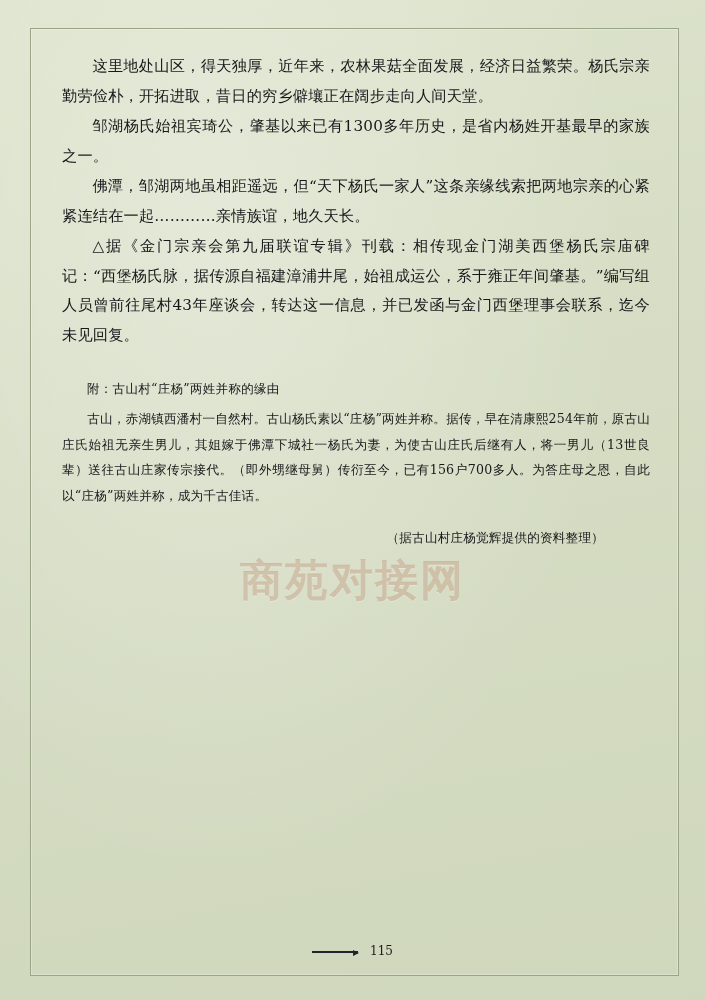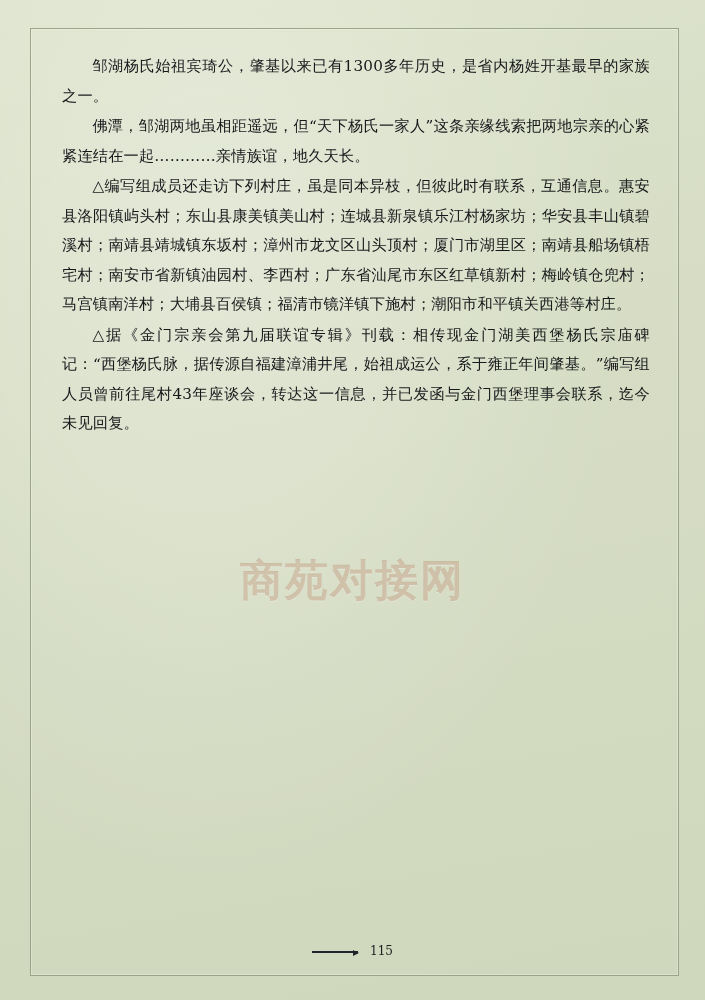--- a/index.html
+++ b/index.html
@@ -144,25 +144,30 @@
   }
 </style>
 </head>
 <body>
 
 <div class="page">
   <div class="frame"></div>
 
   <div class="content">
 
+    <p class="body-text indent">这里地处山区，得天独厚，近年来，农林果菇全面发展，经济日益繁荣。杨氏宗亲勤劳俭朴，开拓进取，昔日的穷乡僻壤正在阔步走向人间天堂。</p>
     <p class="body-text indent">邹湖杨氏始祖宾琦公，肇基以来已有1300多年历史，是省内杨姓开基最早的家族之一。</p>
     <p class="body-text indent">佛潭，邹湖两地虽相距遥远，但“天下杨氏一家人”这条亲缘线索把两地宗亲的心紧紧连结在一起…………亲情族谊，地久天长。</p>
-    <p class="body-text indent">△编写组成员还走访下列村庄，虽是同本异枝，但彼此时有联系，互通信息。惠安县洛阳镇屿头村；东山县康美镇美山村；连城县新泉镇乐江村杨家坊；华安县丰山镇碧溪村；南靖县靖城镇东坂村；漳州市龙文区山头顶村；厦门市湖里区；南靖县船场镇梧宅村；南安市省新镇油园村、李西村；广东省汕尾市东区红草镇新村；梅岭镇仓兜村；马宫镇南洋村；大埔县百侯镇；福清市镜洋镇下施村；潮阳市和平镇关西港等村庄。</p>
     <p class="body-text indent">△据《金门宗亲会第九届联谊专辑》刊载：相传现金门湖美西堡杨氏宗庙碑记：“西堡杨氏脉，据传源自福建漳浦井尾，始祖成运公，系于雍正年间肇基。”编写组人员曾前往尾村43年座谈会，转达这一信息，并已发函与金门西堡理事会联系，迄今未见回复。</p>
 
+    <div class="appendix">
+      <div class="app-title">附：古山村“庄杨”两姓并称的缘由</div>
+      <p class="app-text">古山，赤湖镇西潘村一自然村。古山杨氏素以“庄杨”两姓并称。据传，早在清康熙254年前，原古山庄氏始祖无亲生男儿，其姐嫁于佛潭下城社一杨氏为妻，为使古山庄氏后继有人，将一男儿（13世良辈）送往古山庄家传宗接代。（即外甥继母舅）传衍至今，已有156户700多人。为答庄母之恩，自此以“庄杨”两姓并称，成为千古佳话。</p>
+      <div class="app-source">（据古山村庄杨觉辉提供的资料整理）</div>
+    </div>
 
   </div>
 
   <div class="watermark">
     <div class="wm-main">商苑对接网</div>
   </div>
 
   <div class="footer">
     <span class="footer-inner">
       <span class="footer-rule arrow"></span>

